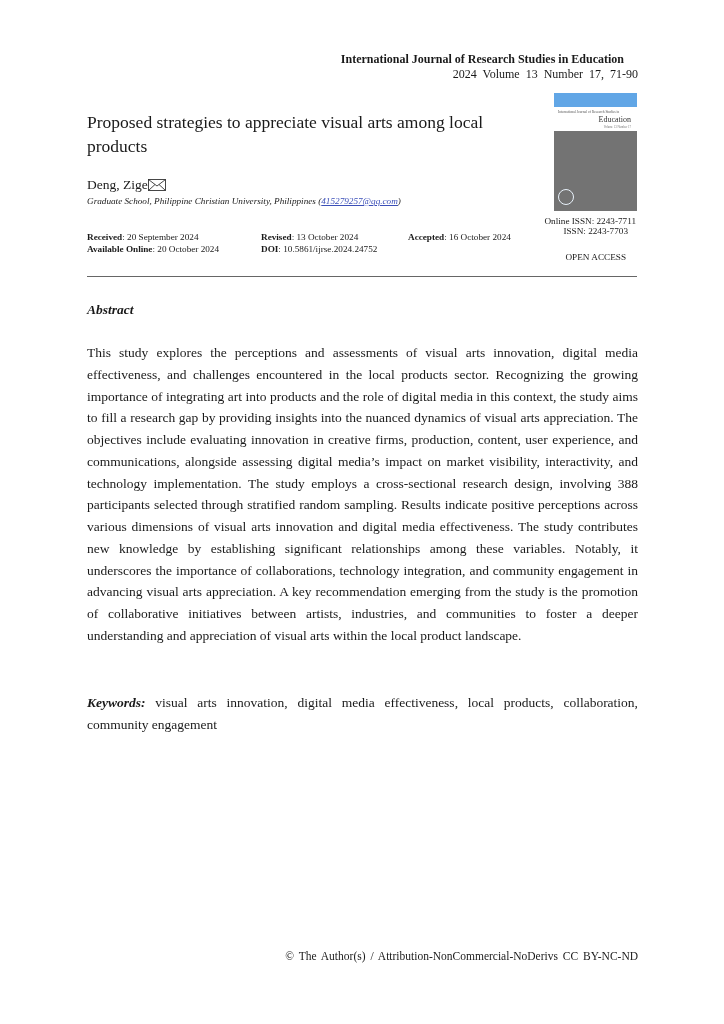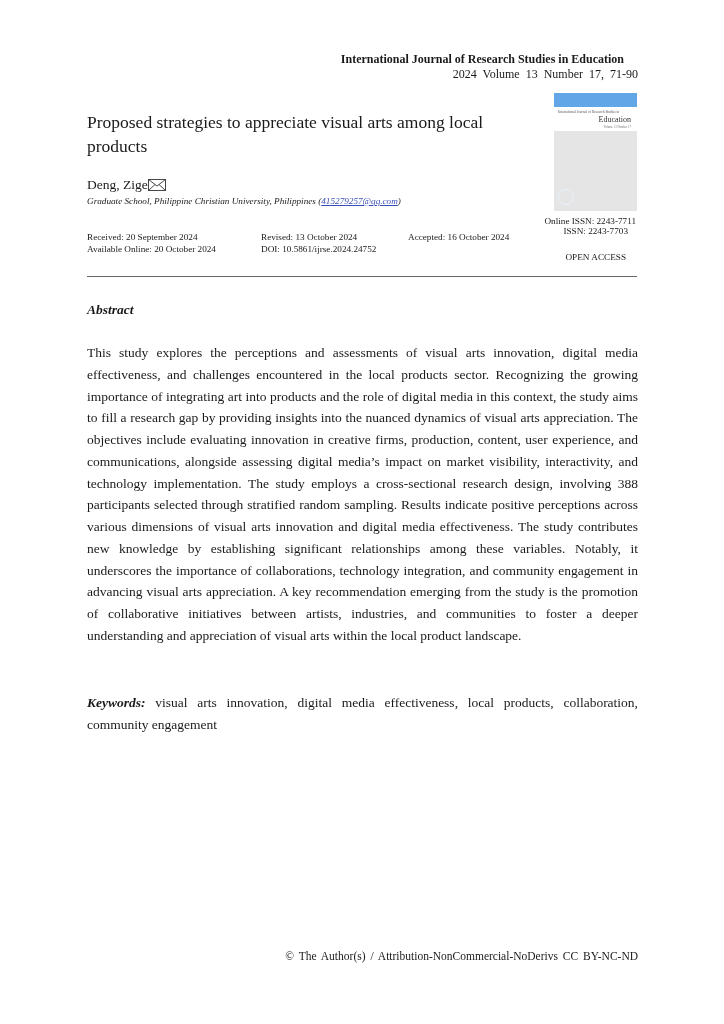--- a/index.html
+++ b/index.html
@@ -19,35 +19,35 @@
     }
     .author {
       left: 87px; top: 177px; font-size: 13.5px; display: flex; align-items: center; gap: 0;
     }
     .mail-icon { width: 18px; height: 12px; display: inline-block; }
     .affiliation {
       left: 87px; top: 196px; font-size: 9.2px; font-style: italic; white-space: nowrap;
     }
     .affiliation a { color: #3b4fb8; text-decoration: underline; }
     .cover {
-      left: 554px; top: 93px; width: 83px; height: 118px; background: #e5e5e5;
+      left: 554px; top: 93px; width: 83px; height: 118px; background: #737373;
     }
     .cover-top { position: absolute; left: 0; top: 0; width: 83px; height: 14px; background: #61a6e6; }
     .cover-white {
       position: absolute; left: 0; top: 14px; width: 83px; height: 24px; background: #ffffff;
     }
     .cover-line1 { position: absolute; left: 4px; top: 3px; font-size: 3.5px; color: #555; white-space: nowrap; }
     .cover-line2 { position: absolute; right: 6px; top: 8px; font-size: 8px; color: #333; }
     .cover-line3 { position: absolute; right: 6px; top: 18px; font-size: 3px; color: #777; }
     .cover-seal {
       position: absolute; left: 4px; bottom: 6px; width: 16px; height: 16px; border-radius: 50%;
       border: 1px solid #e9f2fb; box-sizing: border-box;
     }
     .meta { font-size: 9.2px; white-space: nowrap; line-height: 12px; }
-    .meta b { font-weight: normal; }
+    .meta b { font-weight: bold; }
     .issn { right: 88px; text-align: right; font-size: 9.2px; white-space: nowrap; }
     .divider { left: 87px; top: 276px; width: 550px; height: 1px; background: #666; }
     .abstract-heading {
       left: 87px; top: 302px; font-size: 13.5px; font-weight: bold; font-style: italic;
     }
     .abstract-body {
       left: 87px; top: 342px; width: 551px; font-size: 13.5px; line-height: 21.75px; text-align: justify;
     }
     .keywords {
       left: 87px; top: 692px; width: 551px; font-size: 13.5px; line-height: 22px; text-align: justify;

